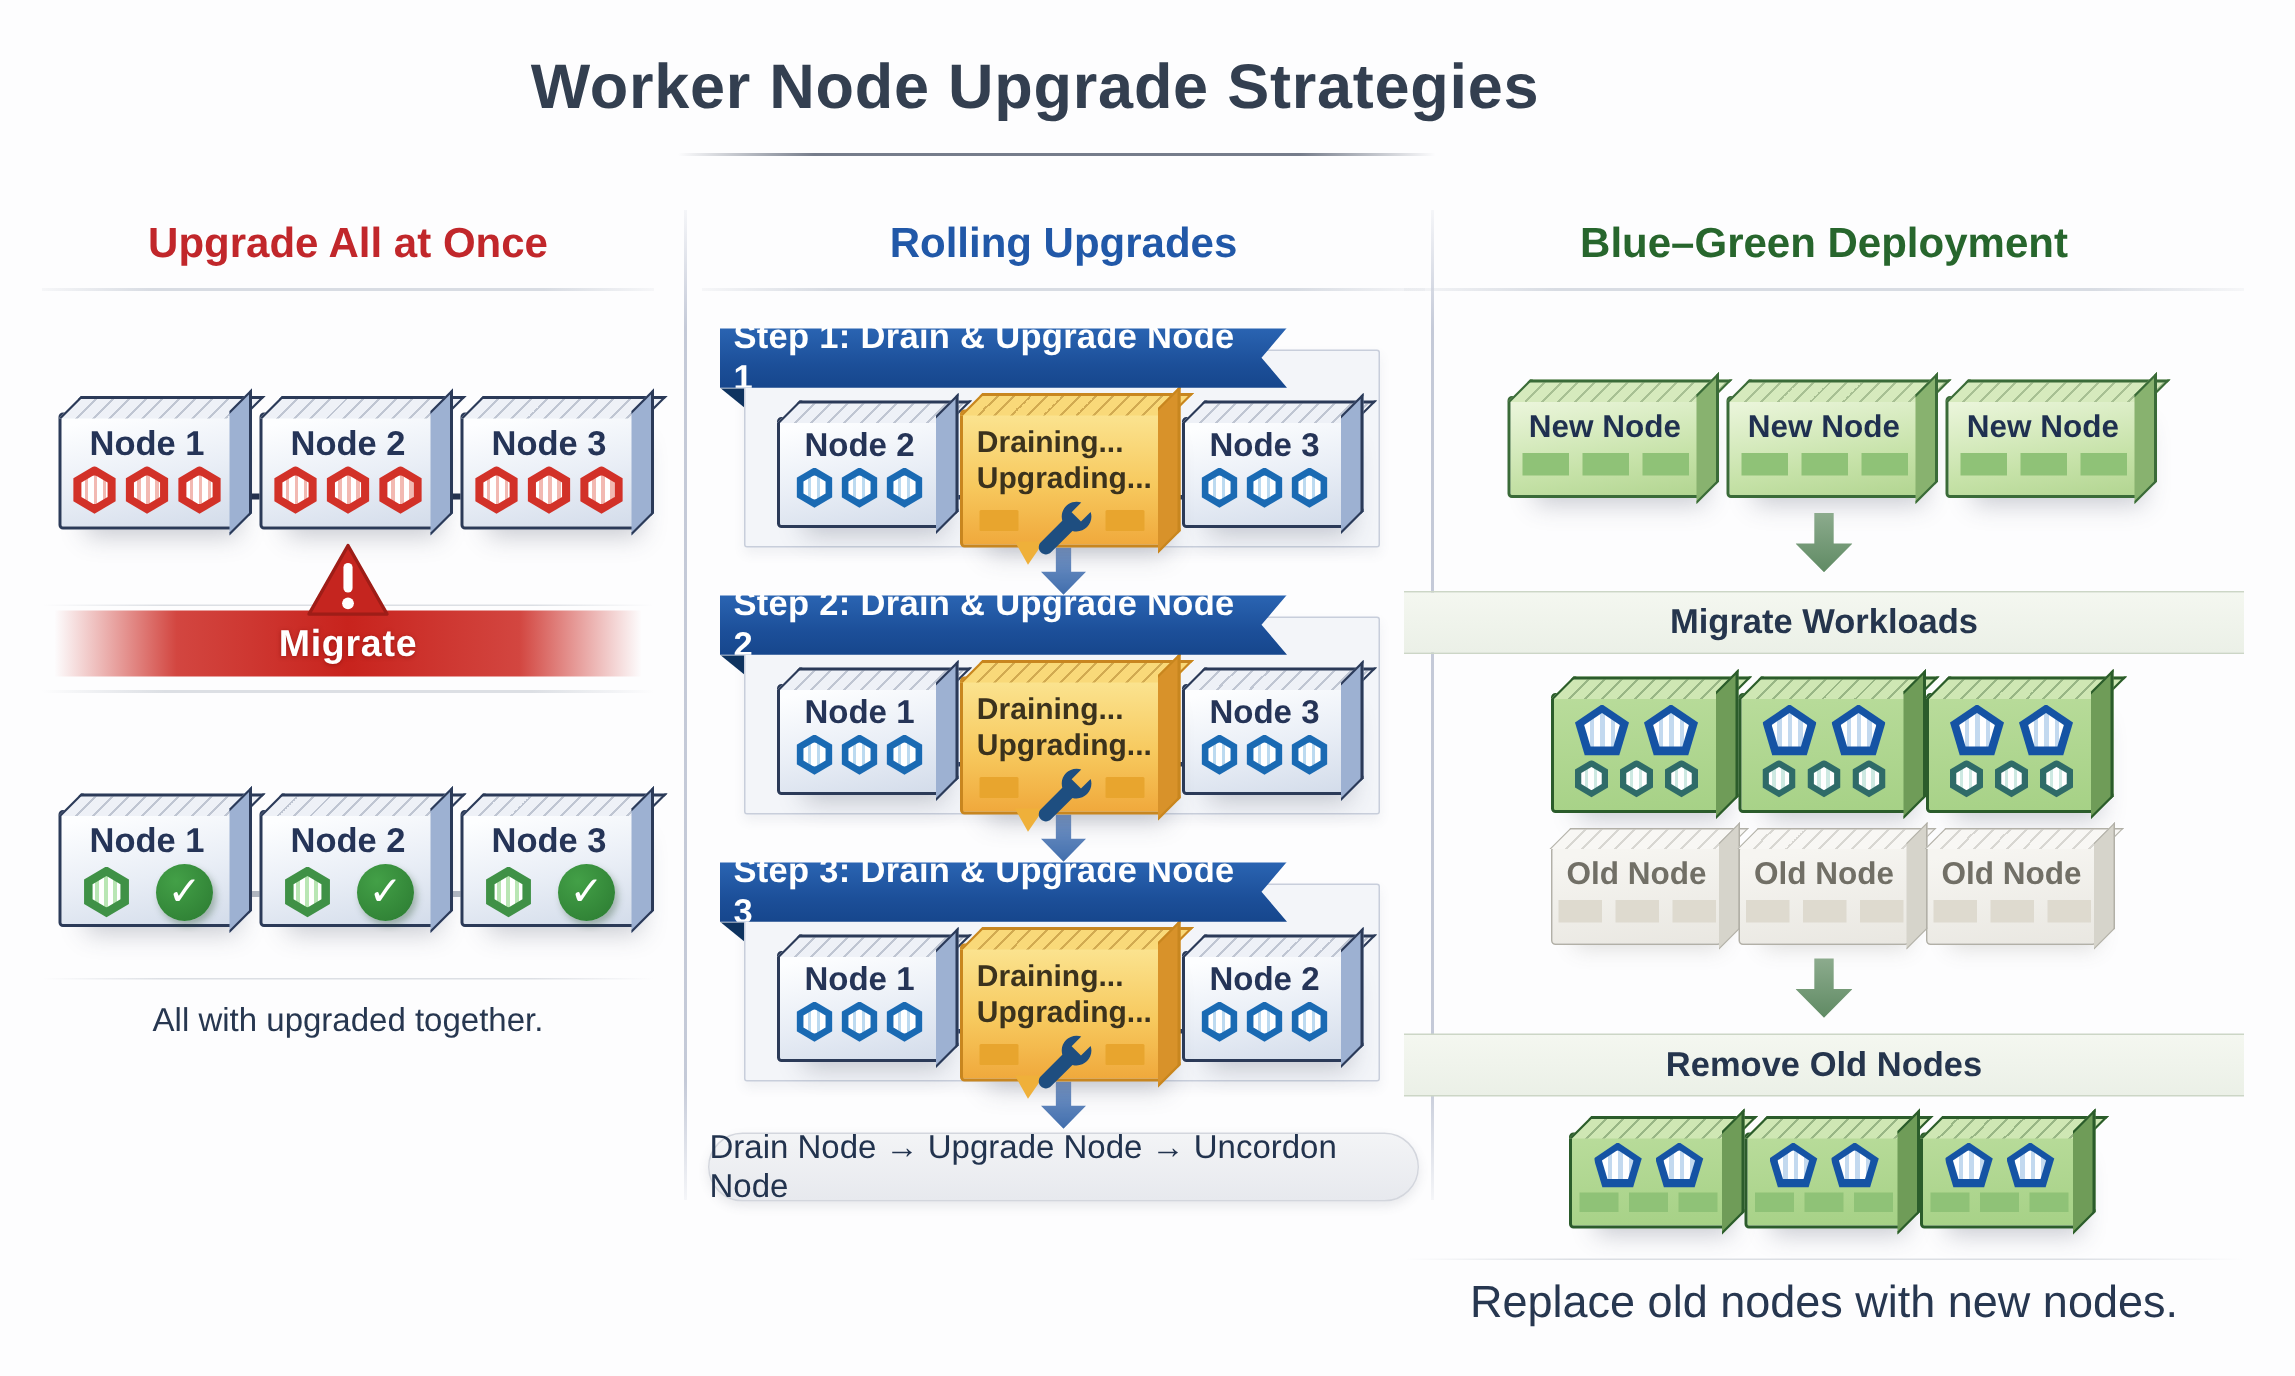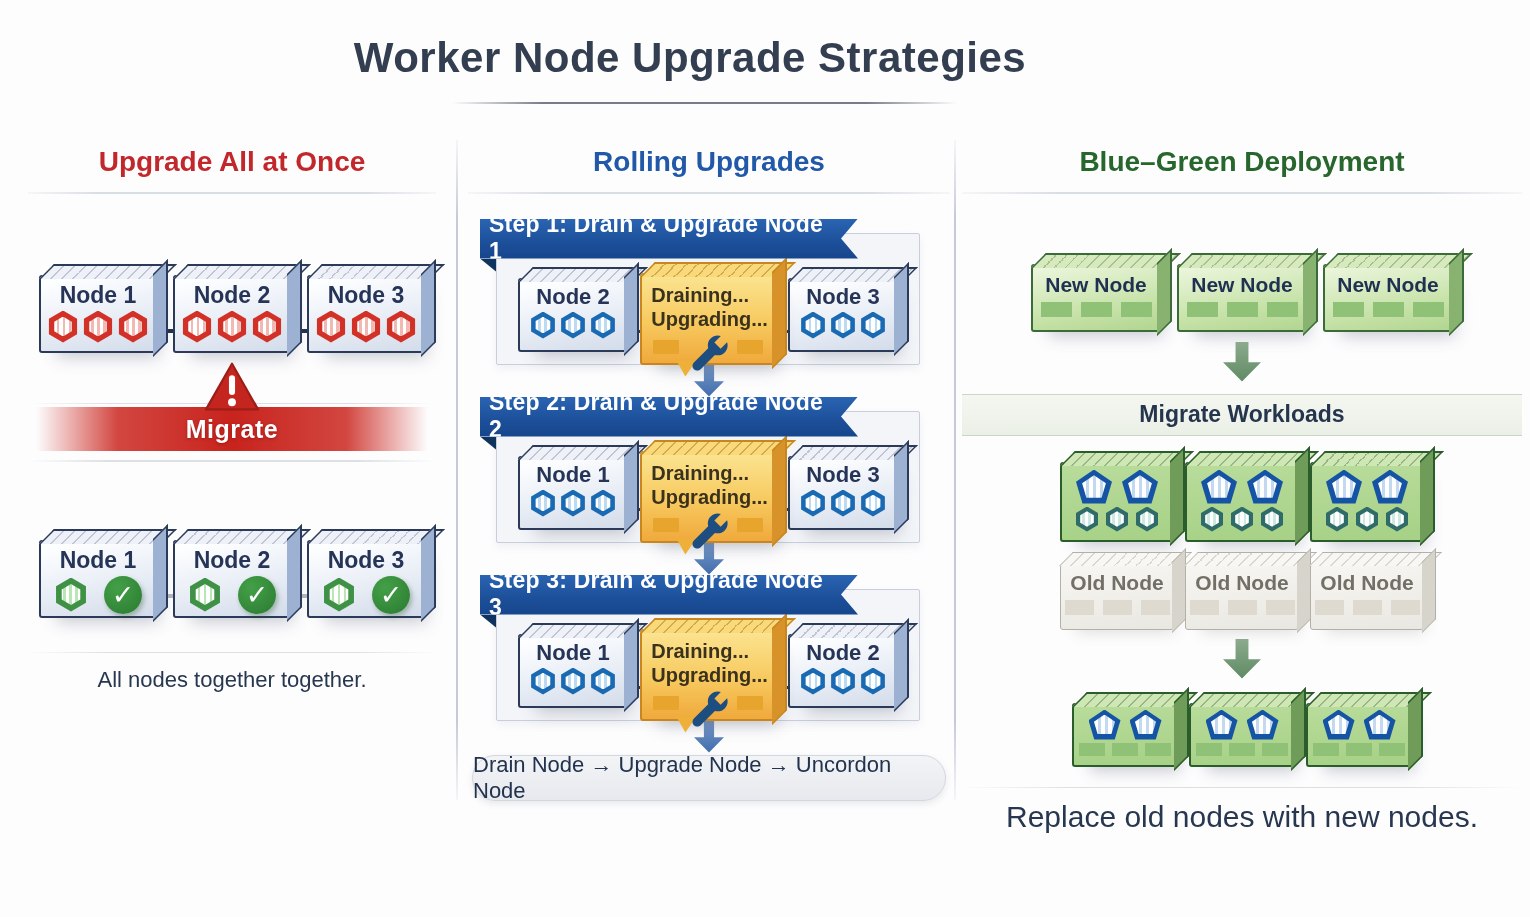--- a/index.html
+++ b/index.html
@@ -16,21 +16,21 @@
 
   
   .vdiv { position:absolute; top:140px; height:660px; width:2px;
           background:linear-gradient(180deg, rgba(150,160,185,.08), rgba(150,160,185,.55) 12%, rgba(150,160,185,.55) 88%, rgba(150,160,185,.08)); }
   .vdiv.d1 { left:456px; } .vdiv.d2 { left:954px; }
 
   
   .col { position:absolute; top:140px; }
   .col-left  { left:28px;  width:408px; }
   .col-mid   { left:468px; width:482px; }
-  .col-right { left:962px; width:560px; }
+  .col-right { left:936px; width:560px; }
 
   .col h2 { margin-top:6px; font-size:28px; font-weight:700; text-align:center; height:34px; }
   .col-left  h2 { color:#c1272b; }
   .col-mid   h2 { color:#2158a8; }
   .col-right h2 { color:#27662d; }
   .col-underline { margin-top:12px; height:1.5px;
           background:linear-gradient(90deg, rgba(180,186,196,.1), #d8dce3 18%, #d8dce3 82%, rgba(180,186,196,.1)); }
   .faint { height:1.5px; background:linear-gradient(90deg, transparent, #dcdfe4 20%, #dcdfe4 80%, transparent); }
 
   
@@ -243,21 +243,21 @@
       <div class="box3d bignode">
         <div class="nlabel">Node 3</div>
         <div class="pods2">
           <span class="pod hexa green"></span>
           <span class="check">✓</span>
         </div>
       </div>
     </div>
 
     <div class="faint capline"></div>
-    <div class="caption">All nodes together together.</div>
+    <div class="caption">All with upgraded together.</div>
   </section>
 
   <section class="col col-mid">
     <h2>Rolling Upgrades</h2>
     <div class="col-underline"></div>
 
     <div class="step">
       <div class="ribbon">Step 1: Drain &amp; Upgrade Node 1</div>
       <div class="fold"></div>
       <div class="panel">
@@ -471,20 +471,21 @@
         <div class="nlabel">Old Node</div>
         <div class="slots">
           <span class="slot-o"></span>
           <span class="slot-o"></span>
           <span class="slot-o"></span>
         </div>
       </div>
     </div>
 
     <div class="arr-green second"></div>
+    <div class="band second">Remove Old Nodes</div>
 
     <div class="rrow finalrow">
       <div class="box3d finalbox">
         <div class="pent-row">
           <span class="pod pent navy"></span>
           <span class="pod pent navy"></span>
         </div>
         <div class="slots">
           <span class="slot-g"></span>
           <span class="slot-g"></span>

